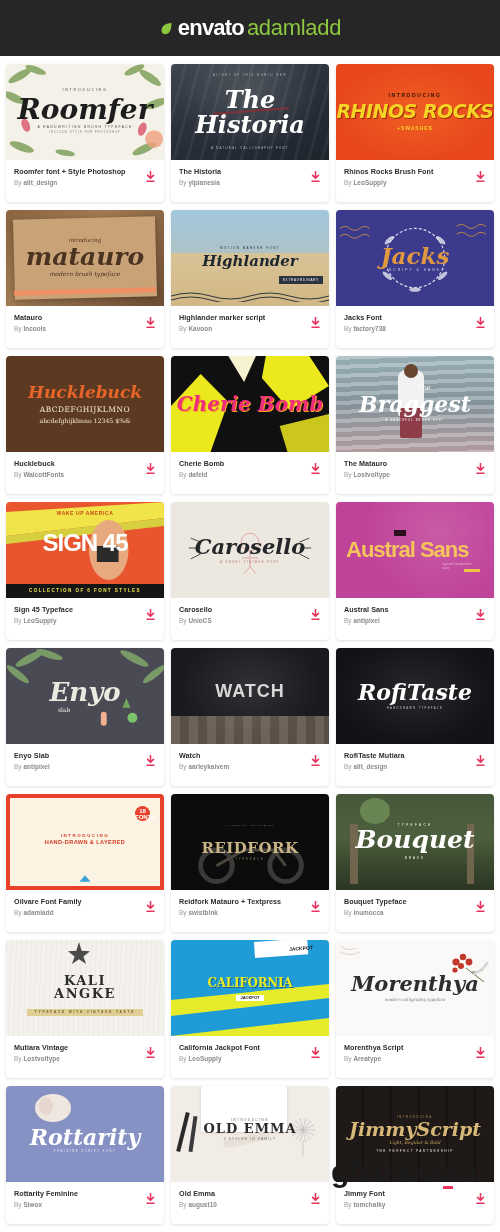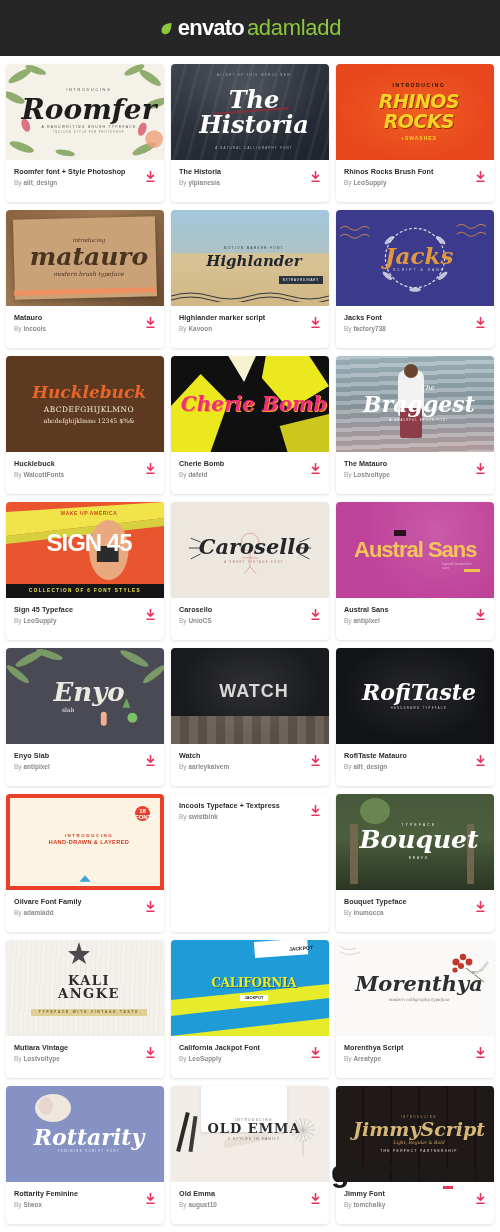--- a/index.html
+++ b/index.html
@@ -43,21 +43,20 @@
     border-radius: 4px;
     box-shadow: 0 1px 3px rgba(0,0,0,0.13);
     overflow: hidden;
     display: flex; flex-direction: column;
   }
   .thumb {
     height: 96px; width: 100%;
     position: relative; overflow: hidden;
     display: flex; align-items: center; justify-content: center;
     flex-direction: column;
-    padding-left: 8px;
   }
   .meta {
     padding: 7px 8px 8px 8px;
     position: relative;
     min-height: 42px;
   }
   .title {
     font-size: 7.2px; font-weight: 700; color: #2d2d2d;
     line-height: 1.3; padding-right: 16px;
     letter-spacing: 0.05px;
@@ -461,21 +460,21 @@
         </div>
     </div>
   </div>
   <div class="card">
     <div class="thumb t-rofi">
         <div style="position:absolute;inset:0;background:radial-gradient(ellipse at 50% 45%,rgba(255,255,255,.09),transparent 70%)"></div>
         <div class="artline" style="font-family:'DejaVu Serif',serif;font-style:italic;font-weight:700;font-size:22px;color:#fff;position:relative;z-index:3">RofiTaste</div>
         <div class="artline" style="font-size:2.6px;letter-spacing:1.4px;color:#cfcfcf;position:relative;z-index:3;margin-top:4px">HANDDRAWN TYPEFACE</div>
       </div>
     <div class="meta">
-      <div class="title">RofiTaste Matauro</div>
+      <div class="title">RofiTaste Mutiara</div>
       <div class="author"><span>By </span><b>alit_design</b></div>
       <div class="dl">
           <svg width="11" height="12" viewBox="0 0 11 12">
   <path d="M5.5 0.5 v5.6 M2.6 4.4 L5.5 7.3 L8.4 4.4" stroke="#e8335c" stroke-width="1.6" fill="none" stroke-linecap="round" stroke-linejoin="round"></path>
   <rect x="1.4" y="9.6" width="8.2" height="1.5" rx=".5" fill="#e8335c"></rect>
 </svg>
         </div>
     </div>
   </div>
   <div class="card">
@@ -493,22 +492,32 @@
       <div class="author"><span>By </span><b>adamladd</b></div>
       <div class="dl">
           <svg width="11" height="12" viewBox="0 0 11 12">
   <path d="M5.5 0.5 v5.6 M2.6 4.4 L5.5 7.3 L8.4 4.4" stroke="#e8335c" stroke-width="1.6" fill="none" stroke-linecap="round" stroke-linejoin="round"></path>
   <rect x="1.4" y="9.6" width="8.2" height="1.5" rx=".5" fill="#e8335c"></rect>
 </svg>
         </div>
     </div>
   </div>
   <div class="card">
-    <div class="meta">
-      <div class="title">Incools Typeface + Textpress</div>
+    <div class="thumb t-reidfork">
+        <svg style="position:absolute;inset:0;width:100%;height:100%" viewBox="0 0 160 96">
+        <circle cx="46" cy="72" r="16" fill="none" stroke="#3a3a38" stroke-width="5"></circle>
+        <circle cx="116" cy="72" r="16" fill="none" stroke="#3a3a38" stroke-width="5"></circle>
+        <path d="M46 72 L74 56 L104 56 L116 72" stroke="#4a463c" stroke-width="3" fill="none"></path>
+      </svg>
+        <div class="artline" style="font-size:2.4px;letter-spacing:1.2px;color:#8c8470;position:relative;z-index:3;margin-top:2px">A FONT BY SWISTBLNK</div>
+        <div class="artline" style="font-family:'DejaVu Serif',serif;font-weight:700;font-size:15px;color:#c9b485;letter-spacing:.5px;position:relative;z-index:3;margin-top:14px">REIDFORK</div>
+        <div class="artline" style="font-size:2.6px;letter-spacing:2px;color:#9a8e6e;position:relative;z-index:3;margin-top:2px">TYPEFACE</div>
+      </div>
+    <div class="meta">
+      <div class="title">Reidfork Matauro + Textpress</div>
       <div class="author"><span>By </span><b>swistblnk</b></div>
       <div class="dl">
           <svg width="11" height="12" viewBox="0 0 11 12">
   <path d="M5.5 0.5 v5.6 M2.6 4.4 L5.5 7.3 L8.4 4.4" stroke="#e8335c" stroke-width="1.6" fill="none" stroke-linecap="round" stroke-linejoin="round"></path>
   <rect x="1.4" y="9.6" width="8.2" height="1.5" rx=".5" fill="#e8335c"></rect>
 </svg>
         </div>
     </div>
   </div>
   <div class="card">

